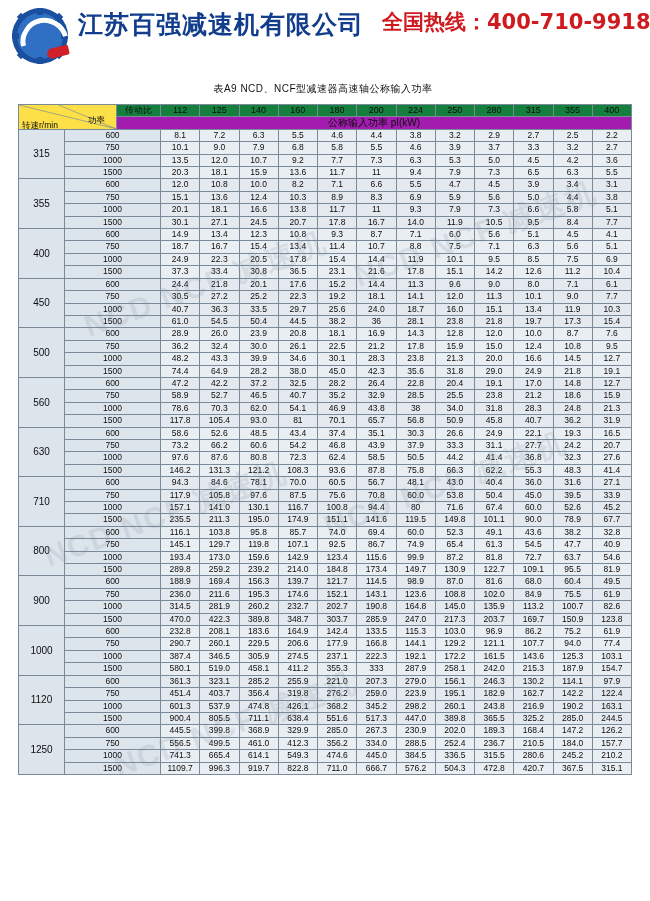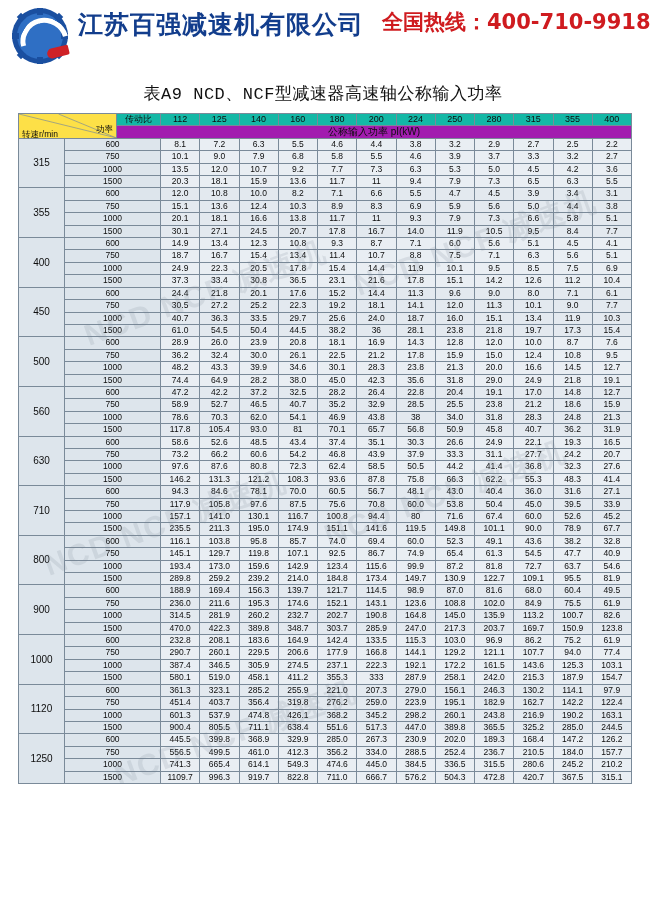--- a/index.html
+++ b/index.html
@@ -89,22 +89,22 @@
     font-family: "DejaVu Sans", sans-serif;
     font-size: 21px;
     font-weight: bold;
     color: #cf1b1f;
     white-space: nowrap;
   }
 
   
   .caption {
     text-align: center;
-    font-family: Liberation Mono, monospace;
-    font-size: 17px;
+    font-family: Liberation Sans, sans-serif;
+    font-size: 10px;
     color: #111;
     padding: 10px 4px 8px 0;
     letter-spacing: 0.5px;
   }
 
   
   .table-wrap {
     position: relative;
     margin: 0 18px;
   }
@@ -120,41 +120,41 @@
     border: 1px solid #7a8a99;
     text-align: center;
     vertical-align: middle;
     padding: 0;
     line-height: 11.4px;
     height: 11.4px;
     color: #0d0d0d;
     font-weight: normal;
   }
   .hdr-cell {
-    background: #14b8a6;
+    background: #15803d;
     font-size: 9px;
   }
   .corner {
     width: 46px;
     position: relative;
     padding: 0 !important;
     background: #fde047;
   }
   .corner .diag {
     position: absolute;
     left: 0; top: 0; width: 100%; height: 100%;
   }
   .corner .lbl-tl {
     position: absolute;
     left: 3px; top: 15px;
     font-size: 8.5px;
   }
   .corner .lbl-br {
     position: absolute;
-    right: 3px; bottom: 2px;
+    right: 11px; bottom: 2px;
     font-size: 8.5px;
   }
   .spec-col { width: 46px; }
   .pw-col   { width: 52px; }
   .ratio-col{ width: 44px; }
 
   .cell-spec {
     font-size: 10px;
     background: #dde5ec;
   }

